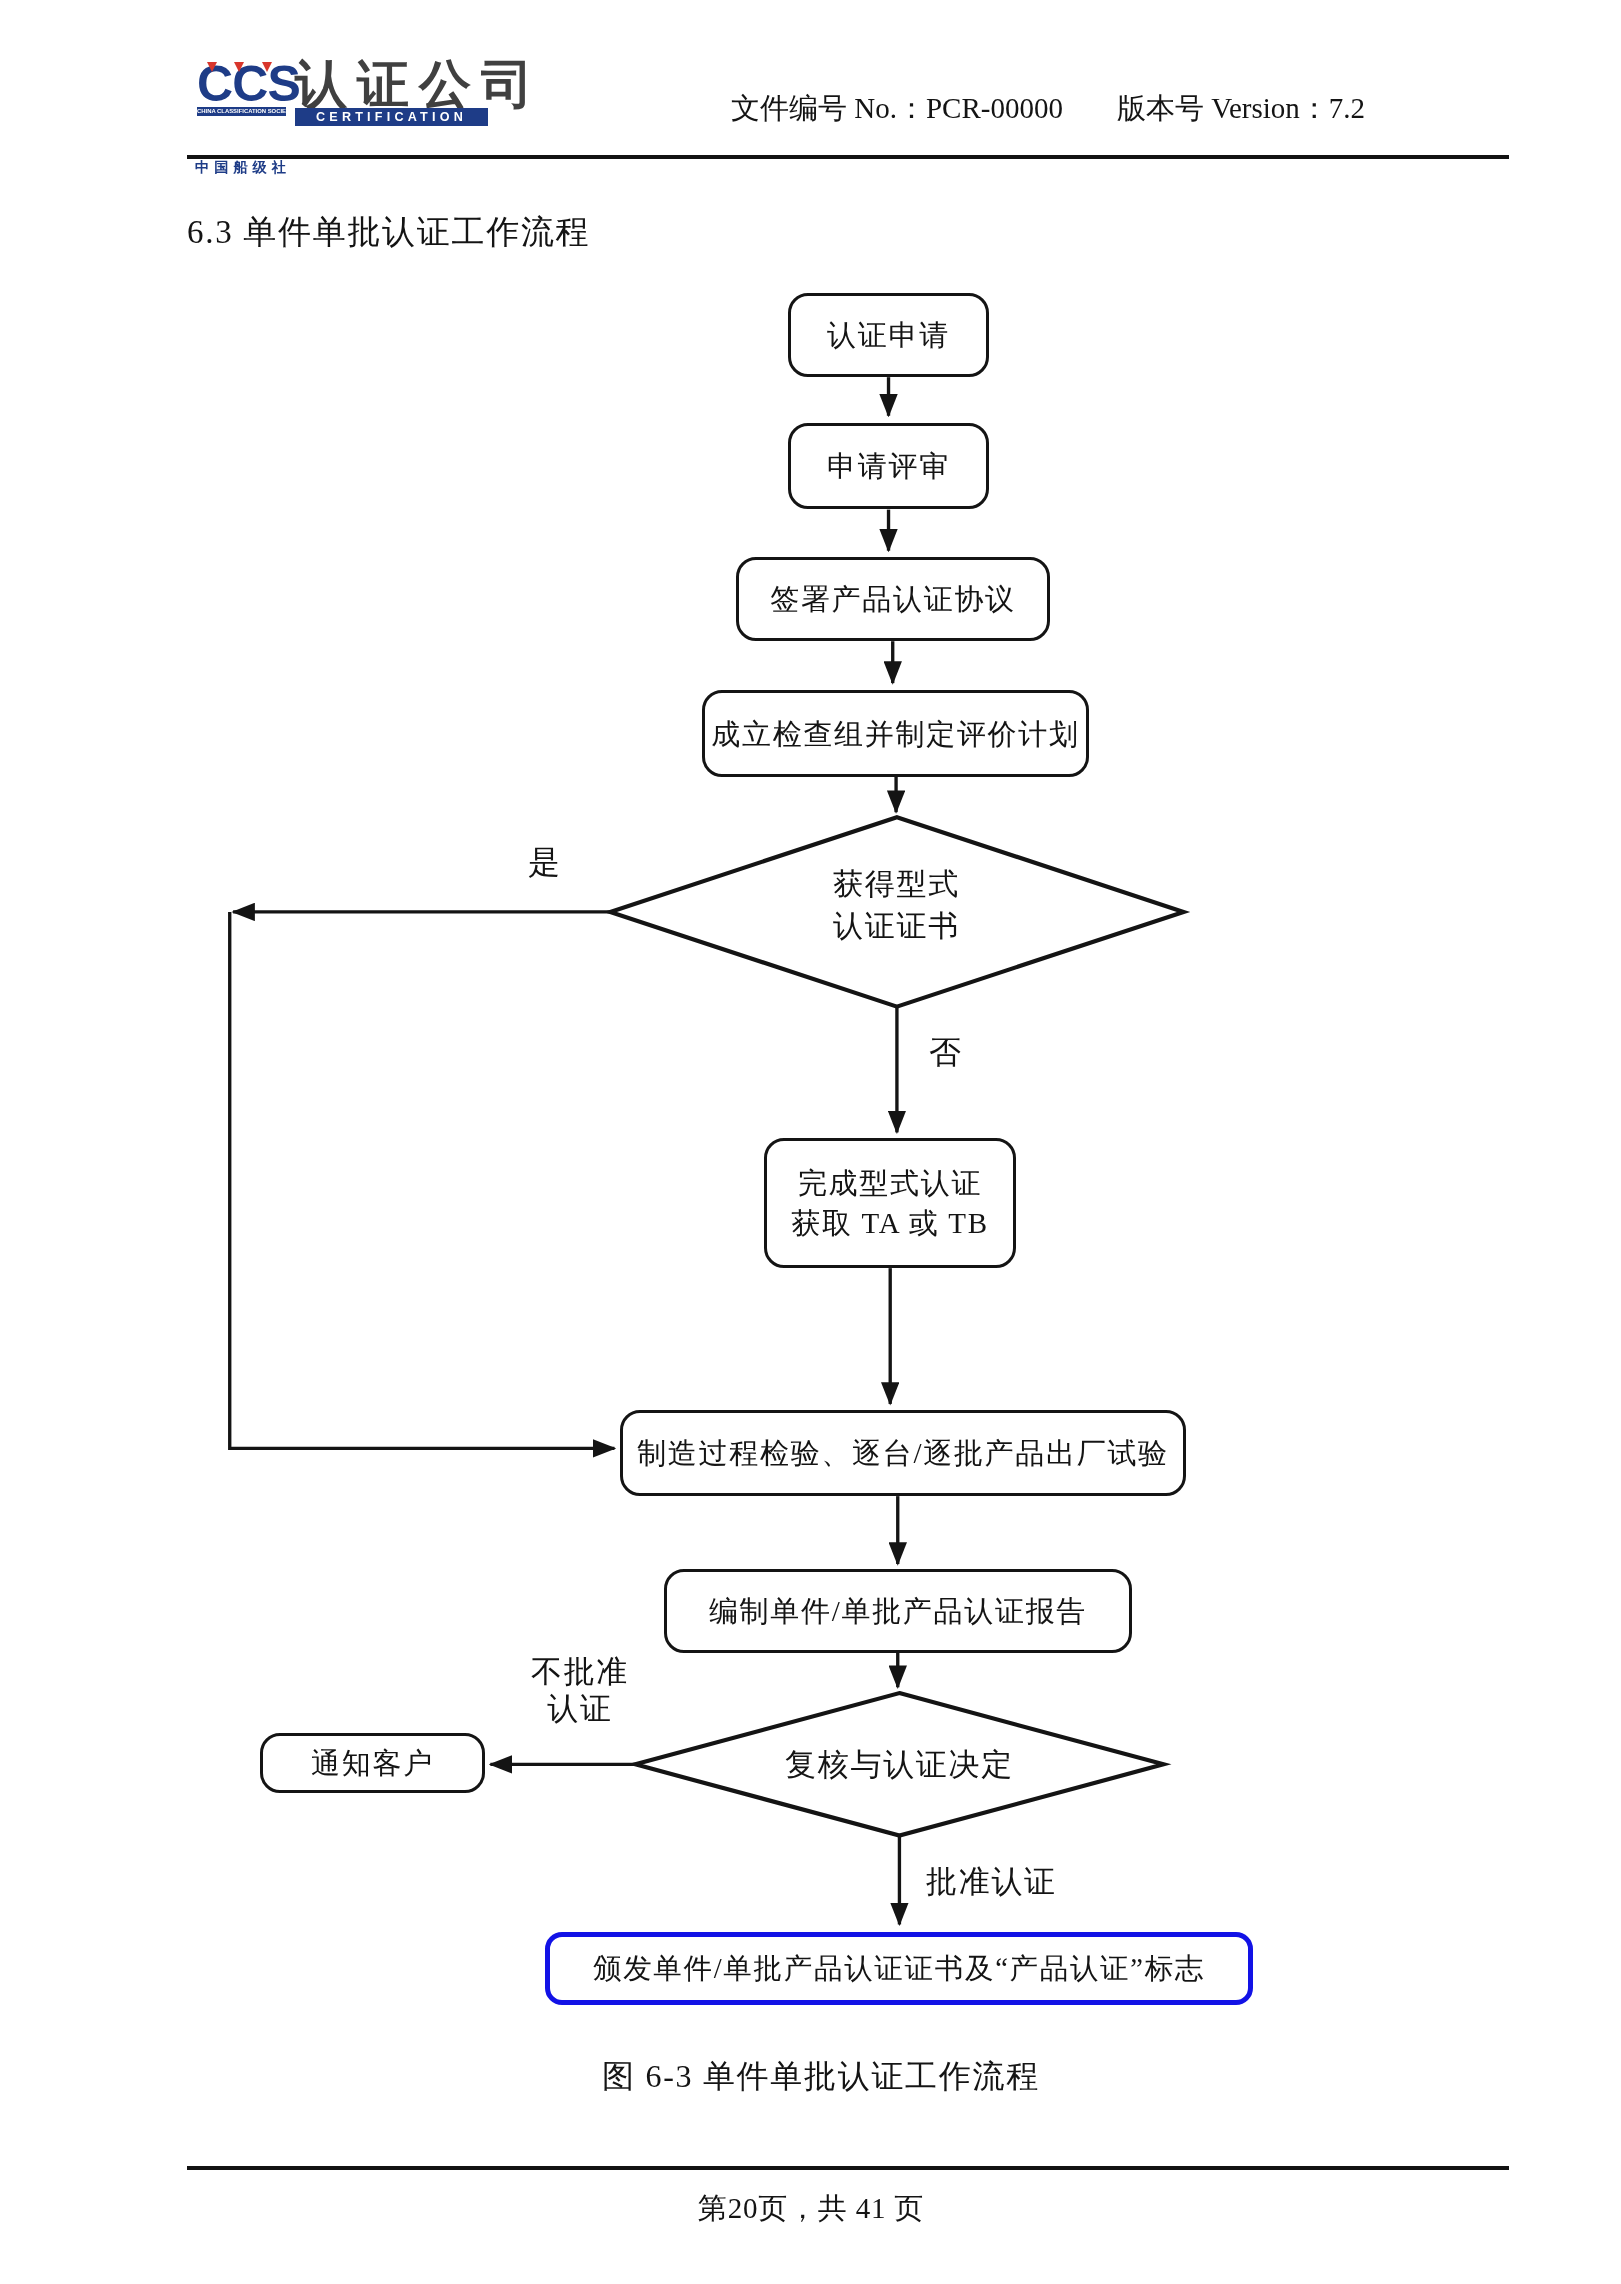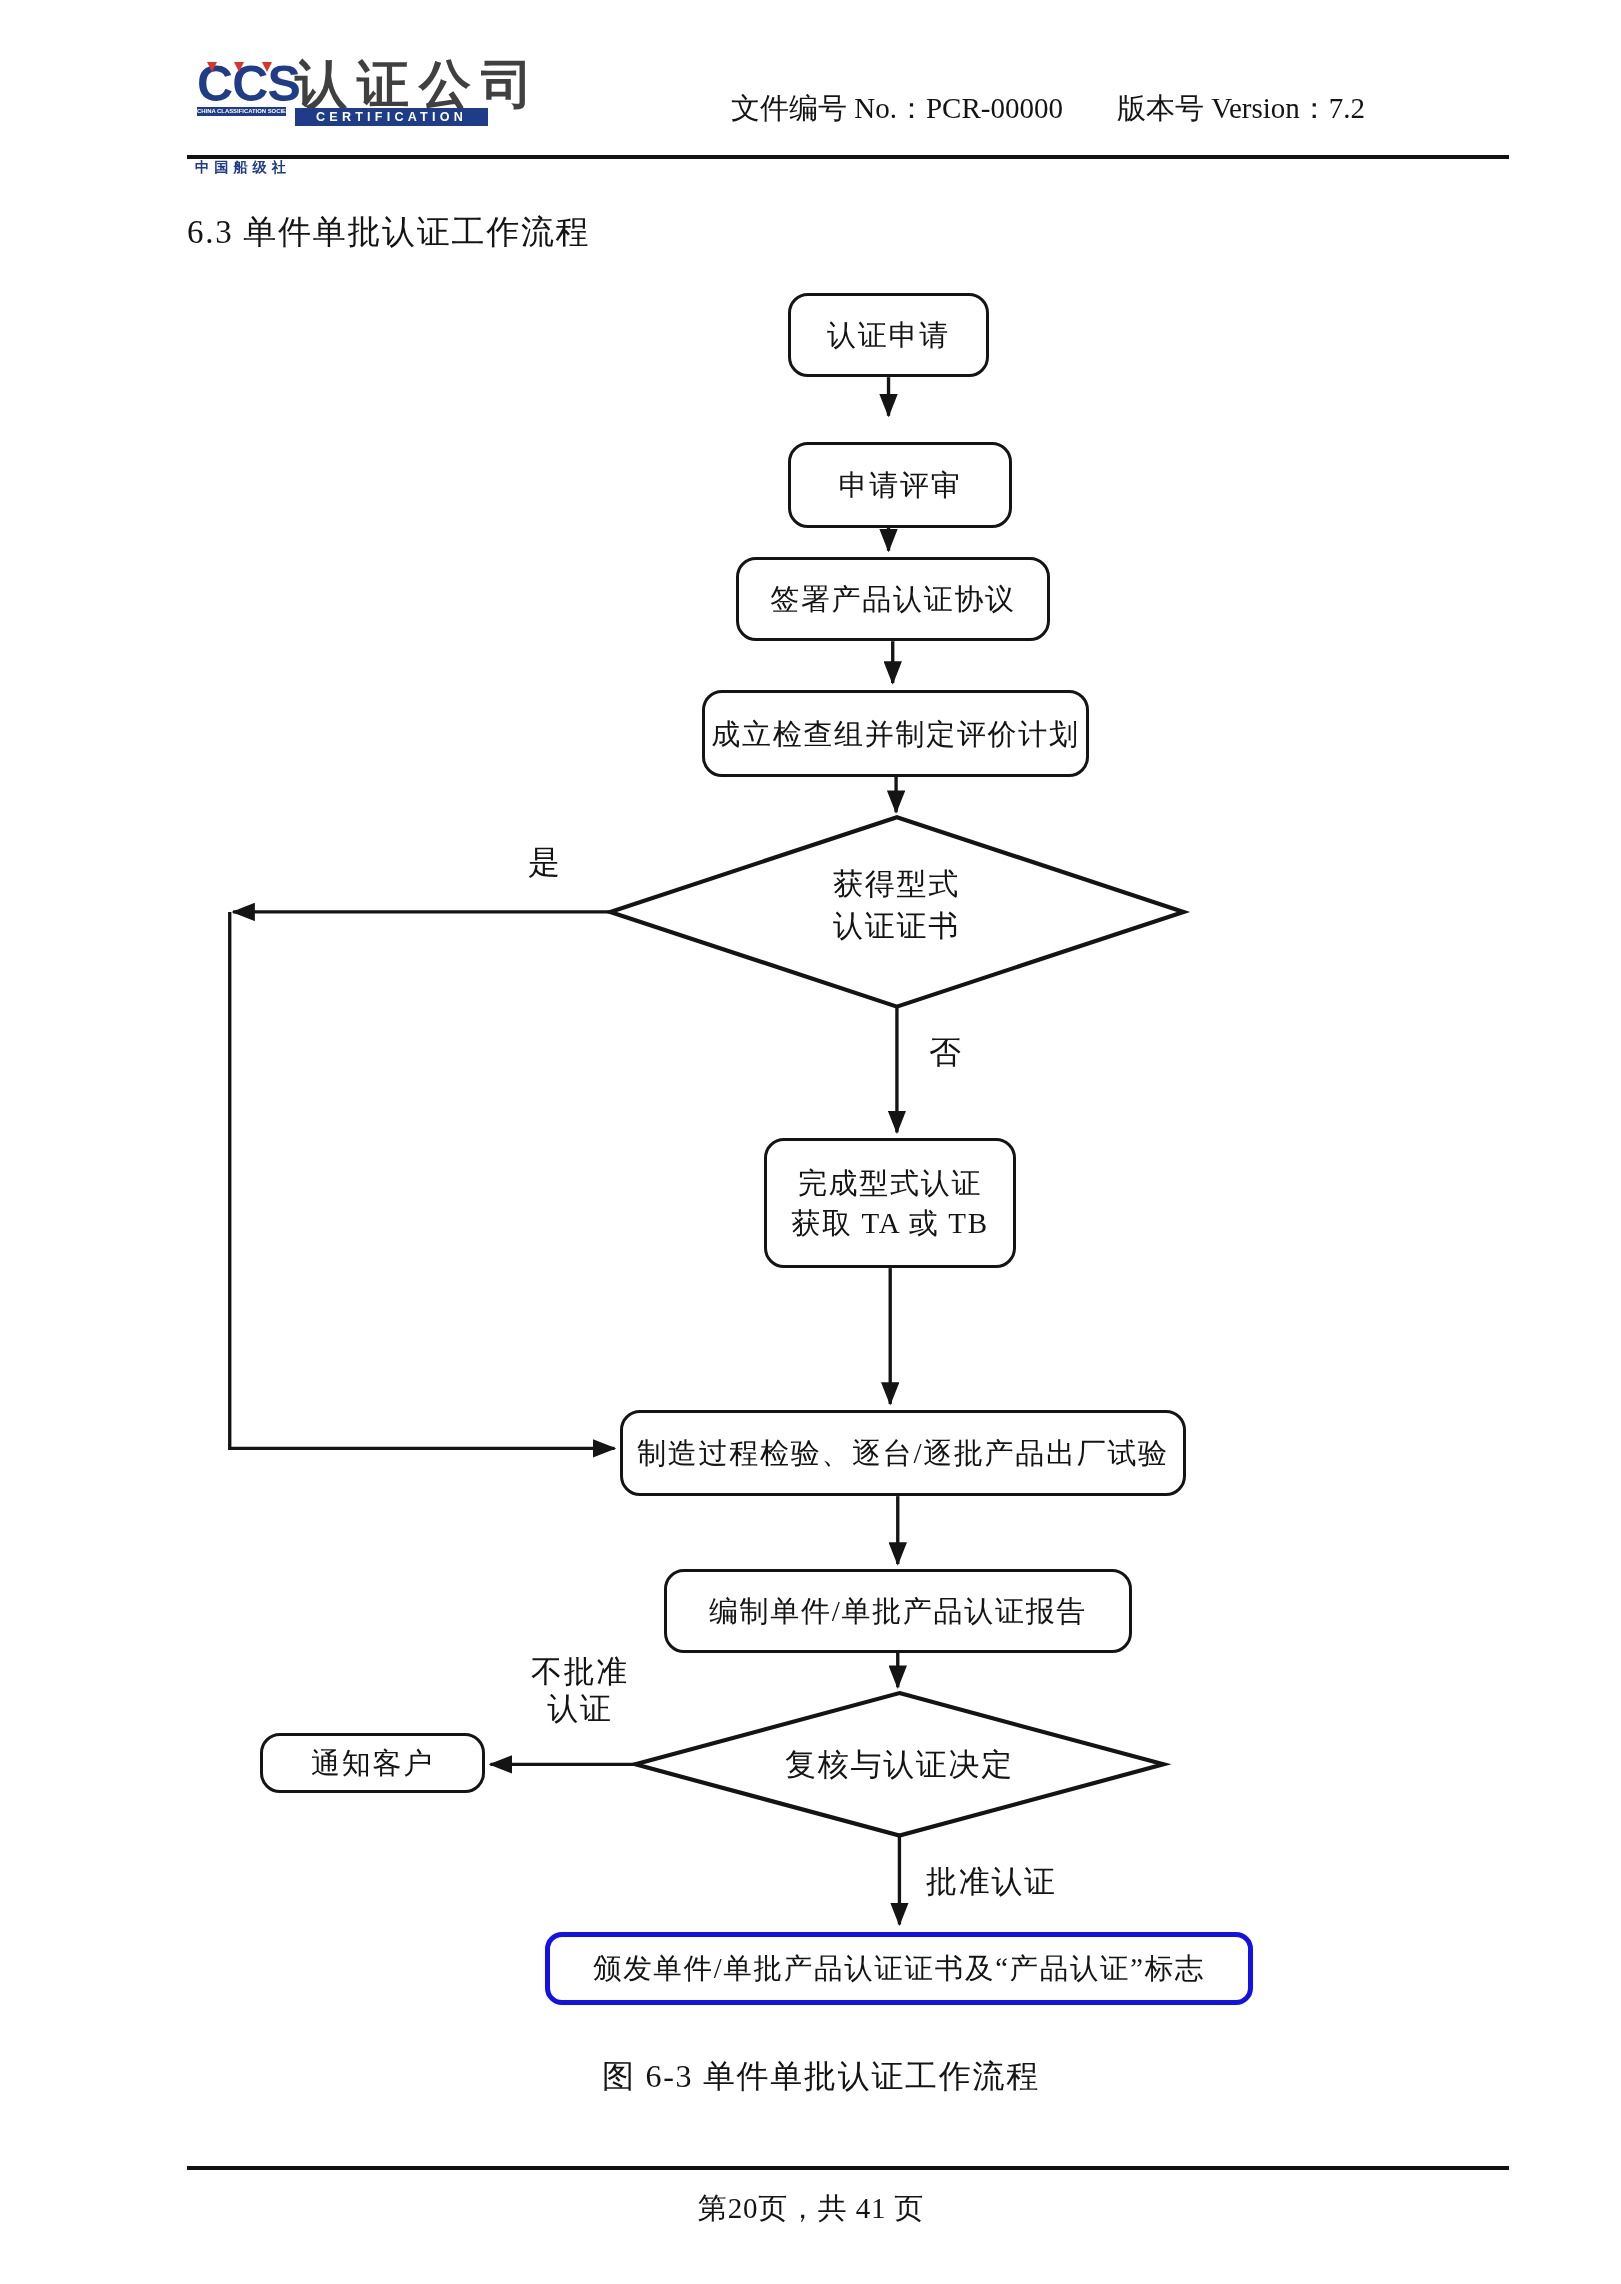--- a/index.html
+++ b/index.html
@@ -132,21 +132,21 @@
       <line x1="1071" y1="1972" x2="1071" y2="2013" marker-end="url(#arw)"></line>
       <line x1="758" y1="2105" x2="585" y2="2105" marker-end="url(#arw)"></line>
       <line x1="1073" y1="2190" x2="1073" y2="2296" marker-end="url(#arw)"></line>
     </g>
     <polygon points="1070,975 1412,1088 1070,1201 728,1088" fill="#ffffff" stroke="#141414" stroke-width="5"></polygon>
     <polygon points="1073,2020 1388,2105 1073,2190 758,2105" fill="#ffffff" stroke="#141414" stroke-width="5"></polygon>
   </svg>
 
   <div class="node" style="left:788px;top:293px;width:201px;height:84px;">认证申请</div>
 
-  <div class="node" style="left:788px;top:442px;width:224px;height:86px;">申请评审</div>
+  <div class="node" style="left:788px;top:423px;width:201px;height:86px;">申请评审</div>
 
   <div class="node" style="left:736px;top:557px;width:314px;height:84px;">签署产品认证协议</div>
 
   <div class="node" style="left:702px;top:690px;width:387px;height:87px;">成立检查组并制定评价计划</div>
 
   <div class="dlabel" style="left:729px;top:863px;width:335px;">
     <div>获得型式</div>
     <div>认证证书</div>
   </div>
 

